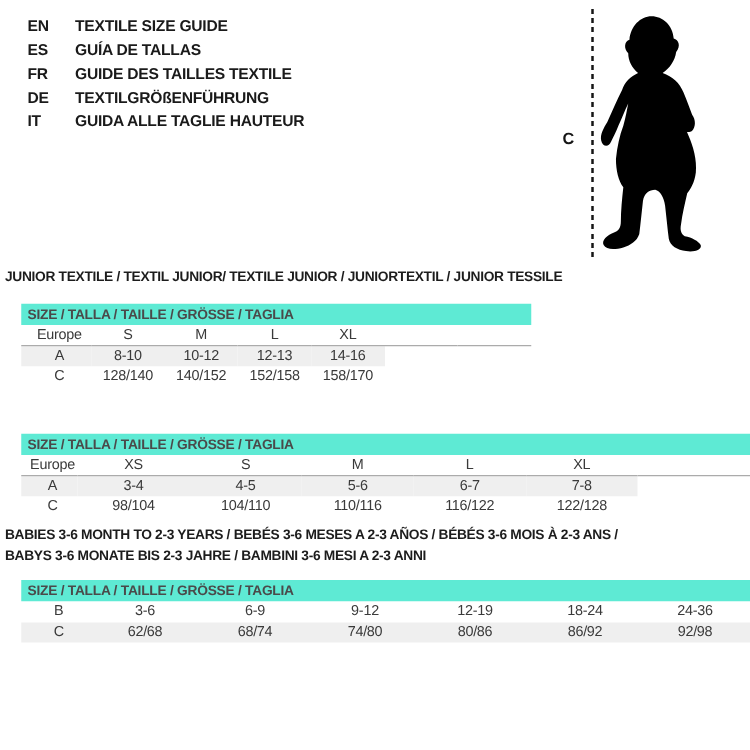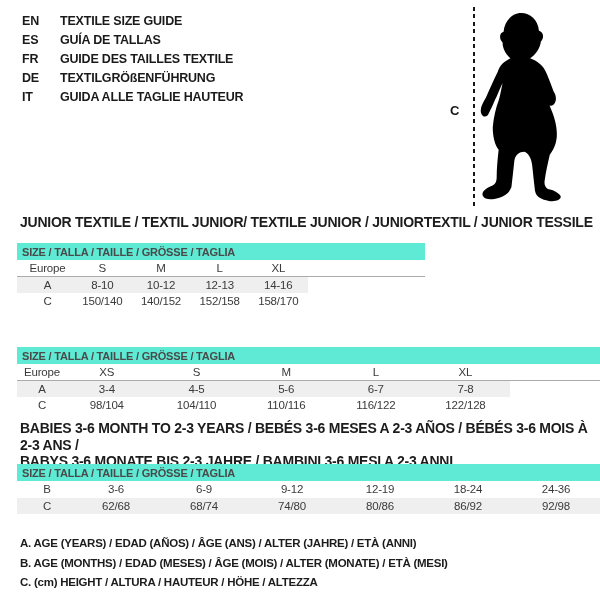--- a/index.html
+++ b/index.html
@@ -18,21 +18,21 @@
   .lang-code { display:inline-block; width:38px; }
 
   
   .measure-line { position:absolute; left:473px; top:7px; width:2px; height:199px;
                   background:repeating-linear-gradient(to bottom,#161616 0 4px,transparent 4px 7.5px); }
   .measure-letter { position:absolute; left:450px; top:103px;
                     font-size:13px; font-weight:700; color:#161616; }
   .baby-svg { position:absolute; left:478px; top:1px; width:118px; height:209px; }
 
   
-  .tbl-title { position:absolute; left:20px; font-size:14px; font-weight:700;
+  .tbl-title { position:absolute; left:4px; font-size:11px; font-weight:700;
                color:#1c1c1c; letter-spacing:-0.25px; line-height:16.5px;
                white-space:pre-line; }
   .t1 { top:214px; }
   .t2 { top:322px; }
   .t3 { top:420px; width:582px; }
 
   
   .size-table { position:absolute; border-collapse:collapse; table-layout:fixed;
                 font-size:11.5px; color:#3a3a3a; letter-spacing:-0.2px; }
   .size-table th.size-bar { background:#5eead4; height:17px; text-align:left;
@@ -136,21 +136,21 @@
         </tr>
         <tr>
           <td class="lbl">A</td>
           <td>8-10</td>
           <td>10-12</td>
           <td>12-13</td>
           <td>14-16</td>
         </tr>
         <tr>
           <td class="lbl">C</td>
-          <td>150/140</td>
+          <td>128/140</td>
           <td>140/152</td>
           <td>152/158</td>
           <td>158/170</td>
         </tr>
       </tbody>
   </table>
 
   <table class="size-table tbl-children">
     <colgroup>
         <col style="width:45px">
@@ -214,19 +214,14 @@
           <td>62/68</td>
           <td>68/74</td>
           <td>74/80</td>
           <td>80/86</td>
           <td>86/92</td>
           <td>92/98</td>
         </tr>
       </tbody>
   </table>
 
-  <div class="notes">
-    <div>A. AGE (YEARS) / EDAD (AÑOS) / ÂGE (ANS) / ALTER (JAHRE) / ETÀ (ANNI)</div>
-    <div>B. AGE (MONTHS) / EDAD (MESES) / ÂGE (MOIS) / ALTER (MONATE) / ETÀ (MESI)</div>
-    <div>C. (cm) HEIGHT / ALTURA / HAUTEUR / HÖHE / ALTEZZA</div>
-  </div>
 
 </div>
 
 </body></html>

